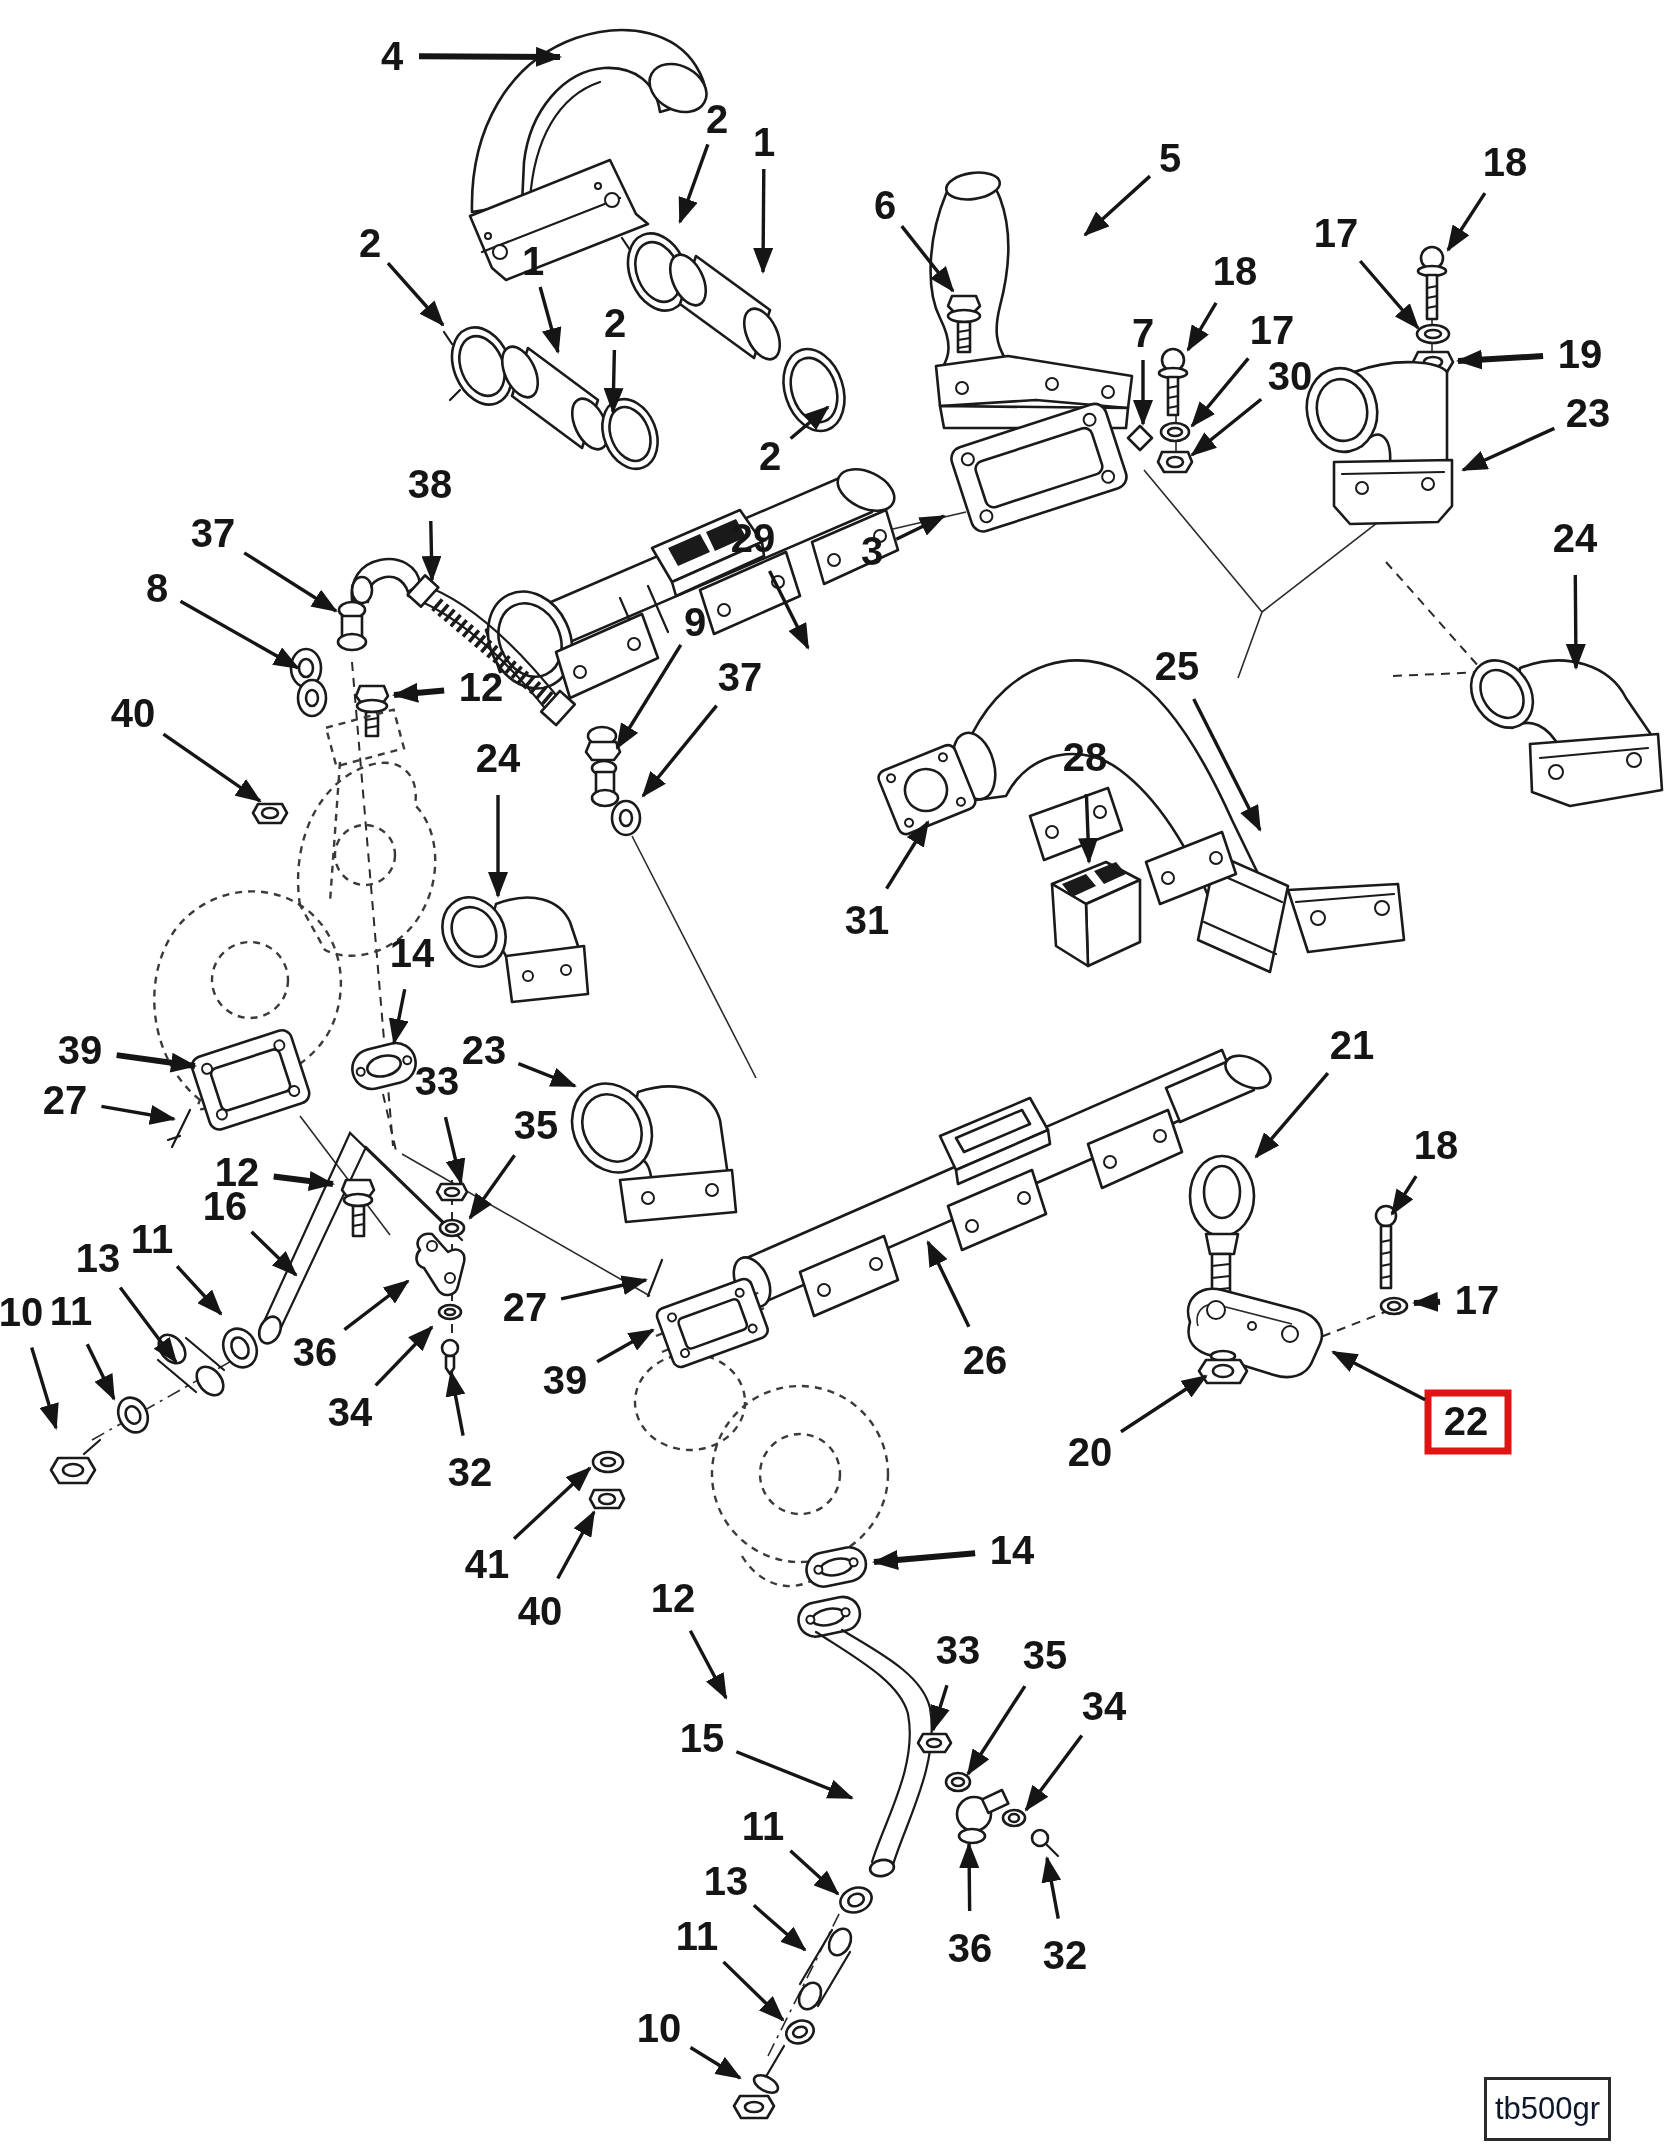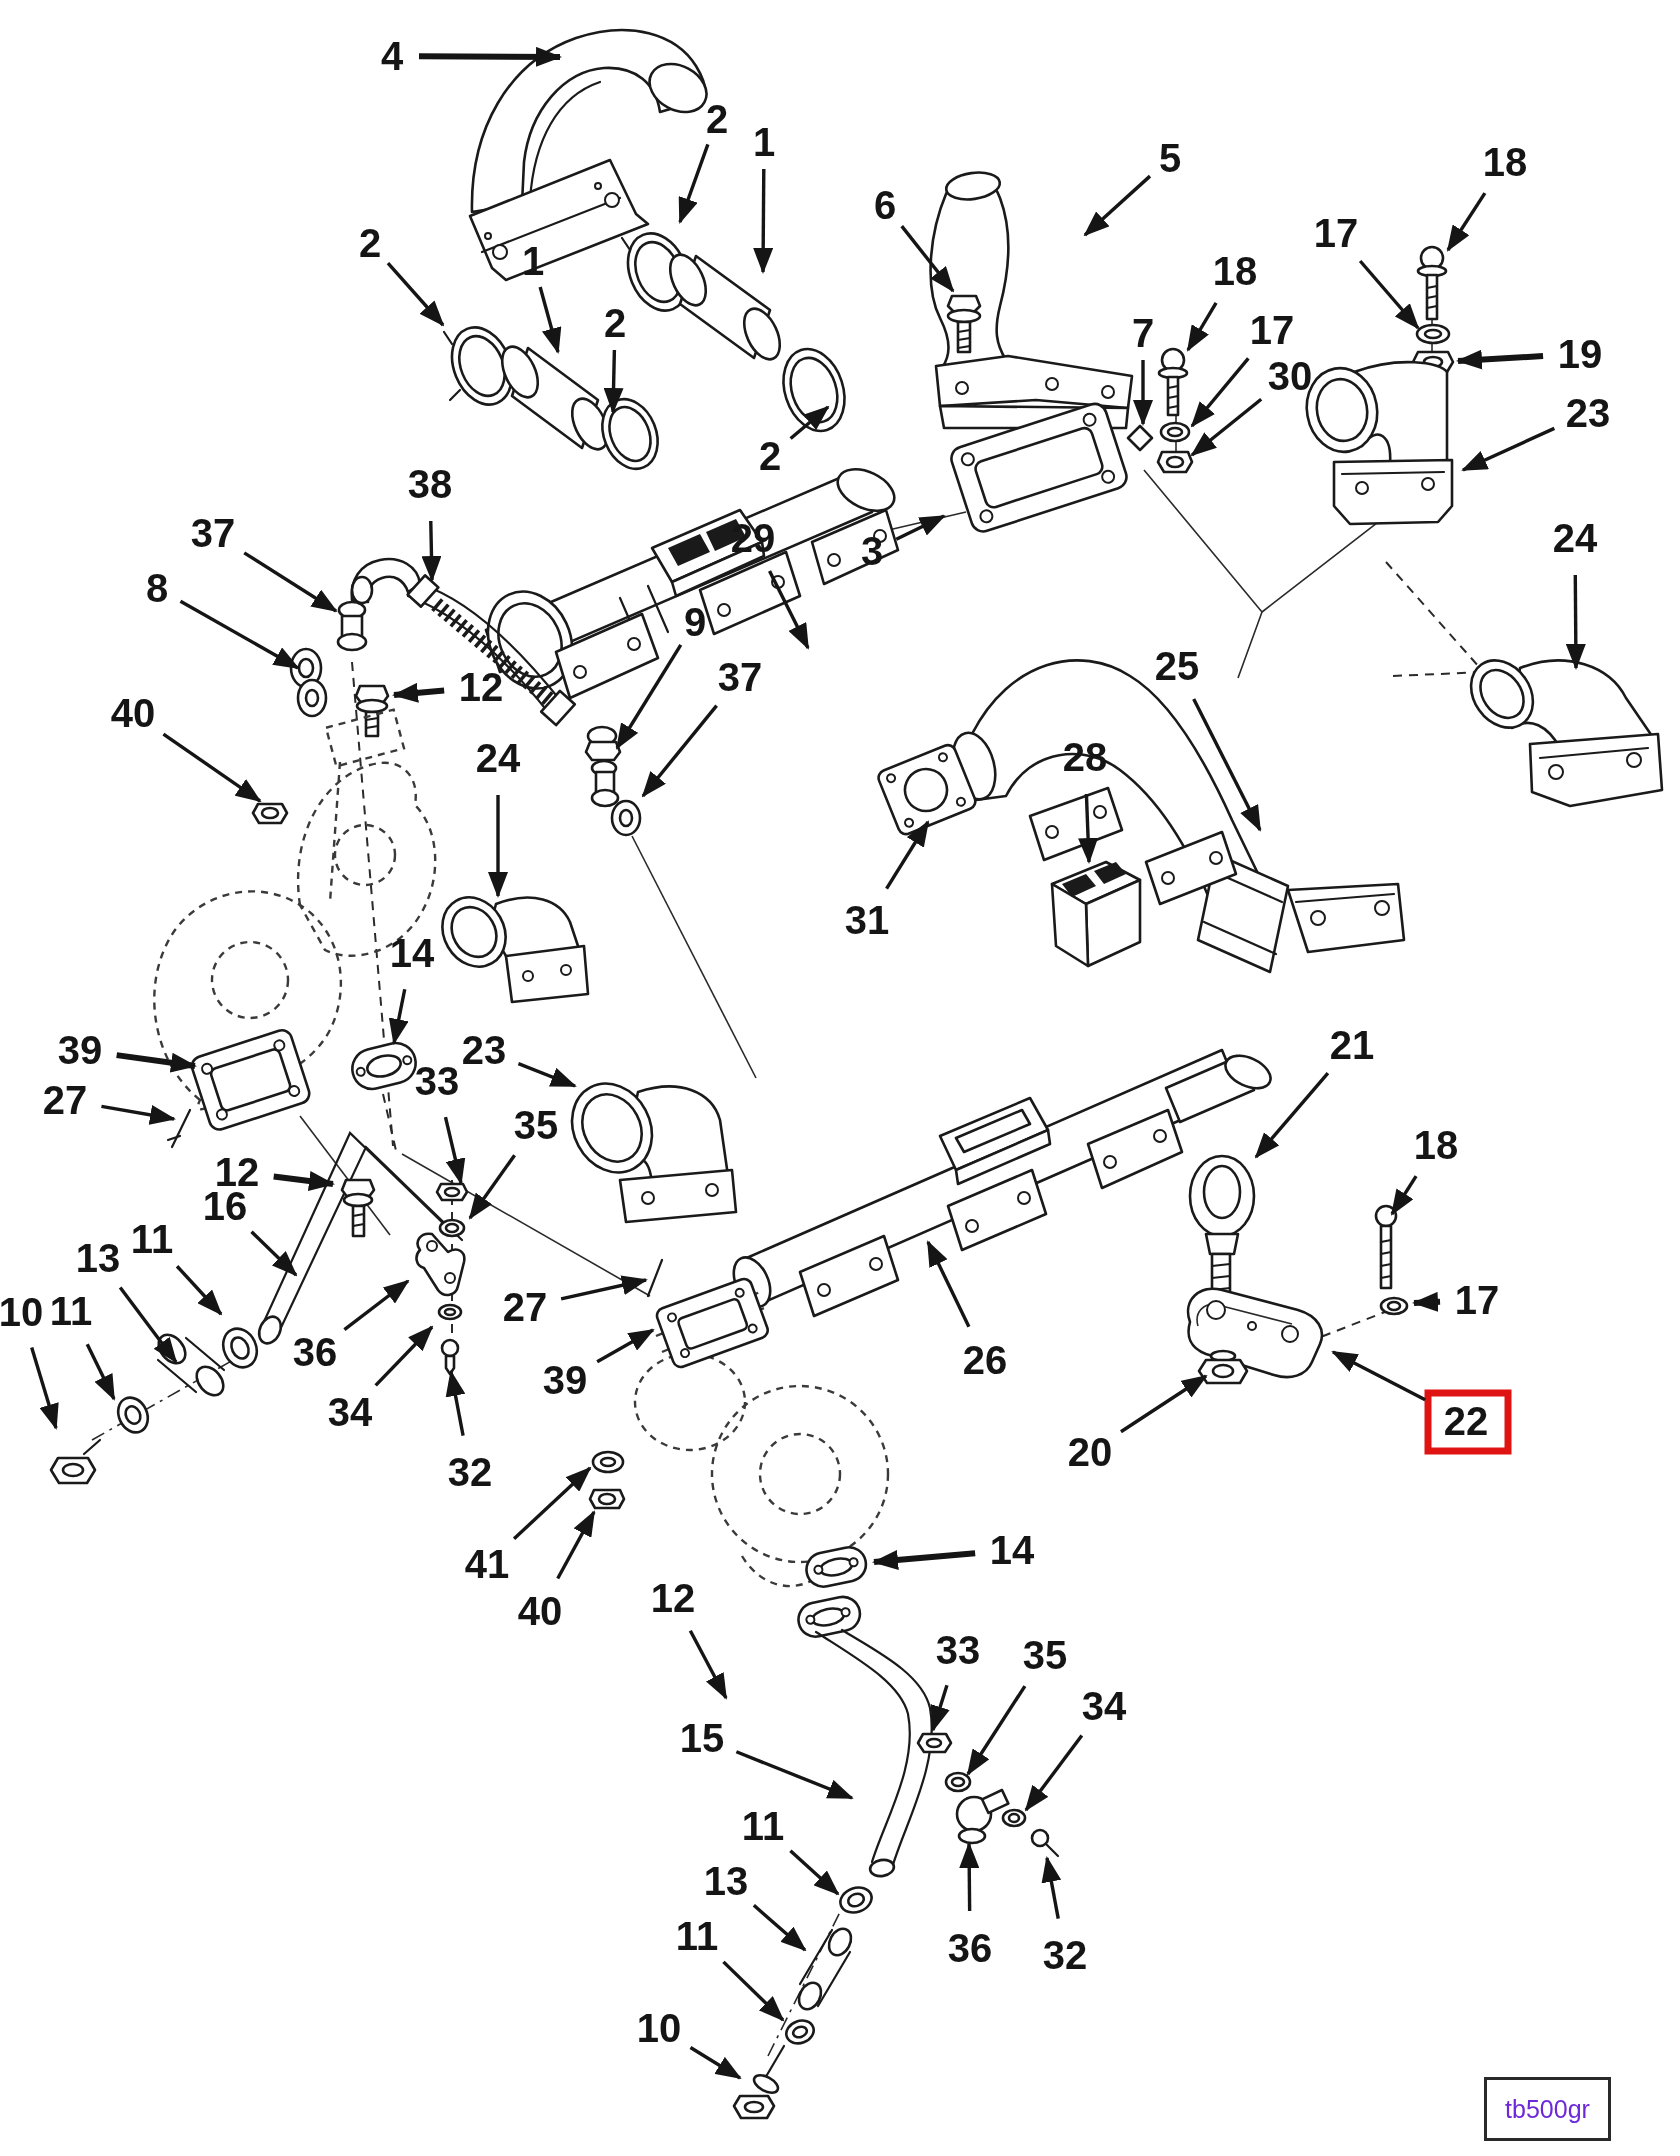--- a/index.html
+++ b/index.html
@@ -1,21 +1,21 @@
 <!DOCTYPE html>
 <html><head>
 <meta charset="utf-8">
 <style>
   html,body{margin:0;padding:0;background:#fff;}
   #stage{position:relative;width:1680px;height:2156px;background:#ffffff;overflow:hidden;
          font-family:"Liberation Sans", sans-serif;}
   svg{position:absolute;left:0;top:0;}
   .callout-label{font-family:"Liberation Sans", sans-serif;font-weight:bold;font-size:40px;fill:#151515;}
   .code-box{position:absolute;border:3px solid #2a2a2a;background:#fff;display:flex;
-            align-items:center;justify-content:center;font-size:25px;color:#6d28d9;
+            align-items:center;justify-content:center;font-size:31px;color:#0f172a;
             font-family:"Liberation Sans", sans-serif;}
   .part{fill:#ffffff;stroke:#1a1a1a;stroke-width:2.6;stroke-linejoin:round;stroke-linecap:round;}
   .ln{fill:none;stroke:#1a1a1a;stroke-width:2.2;stroke-linecap:round;}
   .thin{fill:none;stroke:#2a2a2a;stroke-width:1.6;}
   .dash{fill:none;stroke:#2a2a2a;stroke-width:2;stroke-dasharray:9 7;}
   .dashdot{fill:none;stroke:#2a2a2a;stroke-width:1.6;stroke-dasharray:14 6 3 6;}
   .turbo{fill:none;stroke:#3a3a3a;stroke-width:2.4;stroke-dasharray:7 6;}
   .ink{fill:#1a1a1a;stroke:none;}
   .hole{fill:#fff;stroke:#1a1a1a;stroke-width:2;}
 </style>

